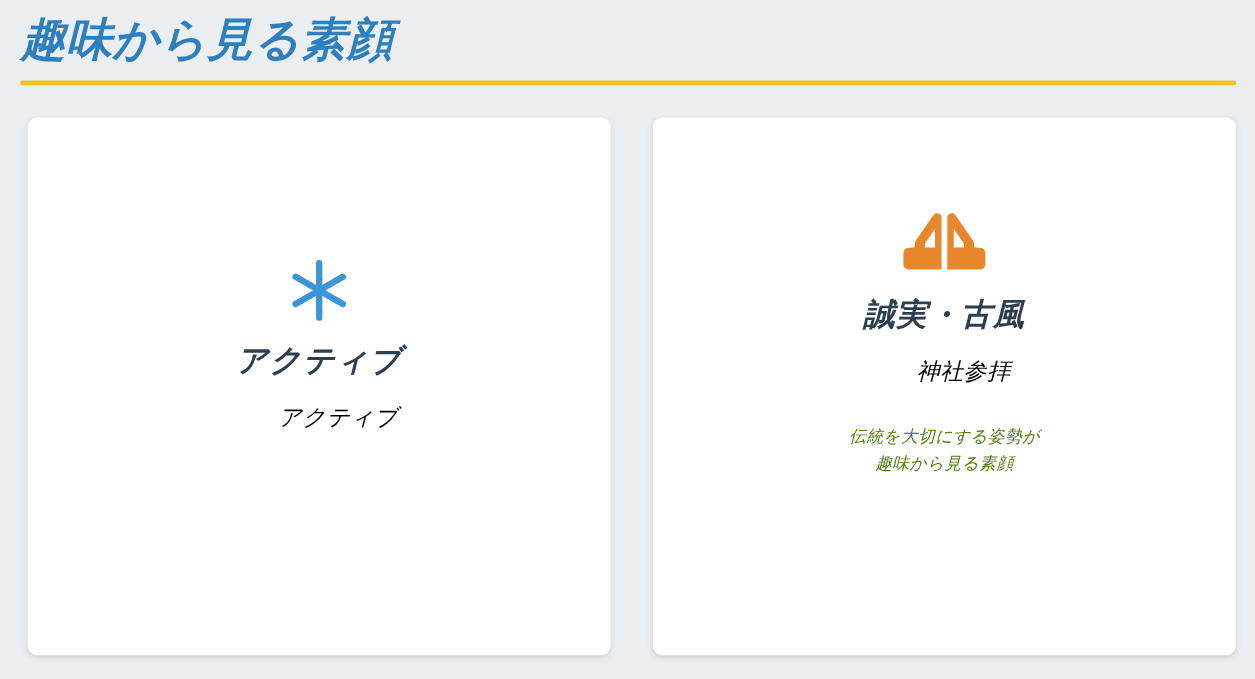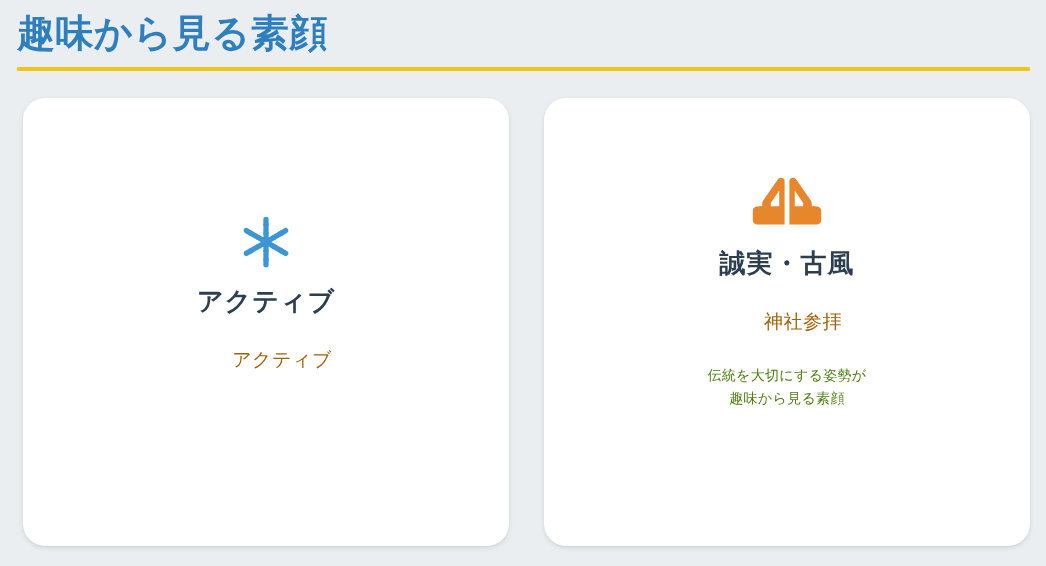--- a/index.html
+++ b/index.html
@@ -12,20 +12,21 @@
     background: #eaeef0;
     font-family: "DejaVu Sans", "Liberation Sans", sans-serif;
     overflow: hidden;
   }
 
   .page {
     position: relative;
     width: 1000px;
     height: 566px;
     box-sizing: border-box;
+    font-style: italic;
   }
 
   
   .header {
     position: absolute;
     left: 0;
     top: 0;
     width: 1046px;
   }
   .page-title {
@@ -56,21 +57,21 @@
     width: 1007px;
     height: 448px;
     display: flex;
     gap: 35px;
   }
   .card {
     position: relative;
     width: 486px;
     height: 448px;
     background: #ffffff;
-    border-radius: 22px;
+    border-radius: 8px;
     box-shadow: 0 2px 5px rgba(42, 60, 72, 0.10),
                 0 1px 2px rgba(42, 60, 72, 0.06);
     box-sizing: border-box;
     overflow: hidden;
   }
   .card-inner {
     position: absolute;
     left: 0;
     width: 100%;
     text-align: center;
@@ -88,24 +89,24 @@
   .card-heading {
     margin: 14px 0 0 0;
     font-size: 26px;
     line-height: 34px;
     font-weight: bold;
     color: #2c3e50;
     letter-spacing: 1px;
   }
 
   .card-body {
-    margin: 26px 0 0 0;
+    margin: 15px 0 0 0;
     font-size: 19px;
     line-height: 30px;
-    color: #a16207;
+    color: #000000;
     letter-spacing: 0.5px;
     font-weight: normal;
     padding-left: 32px;
   }
   .card-body .line { display: block; }
 
   .card-note {
     margin: 28px 0 0 0;
     font-size: 14px;
     line-height: 23px;

